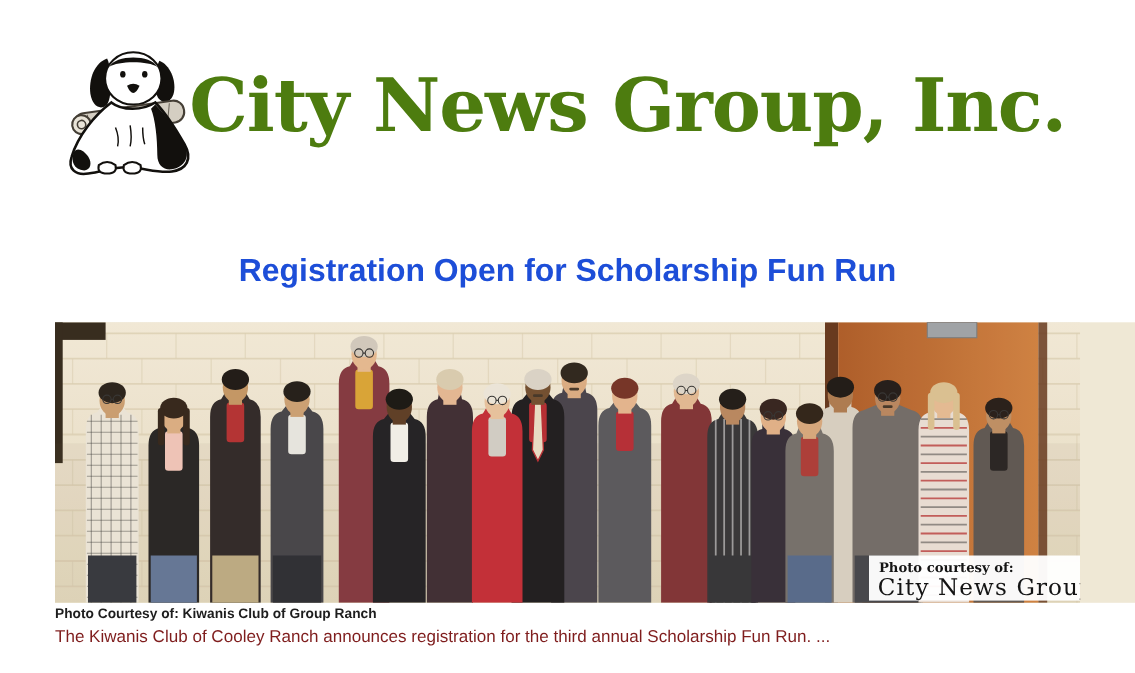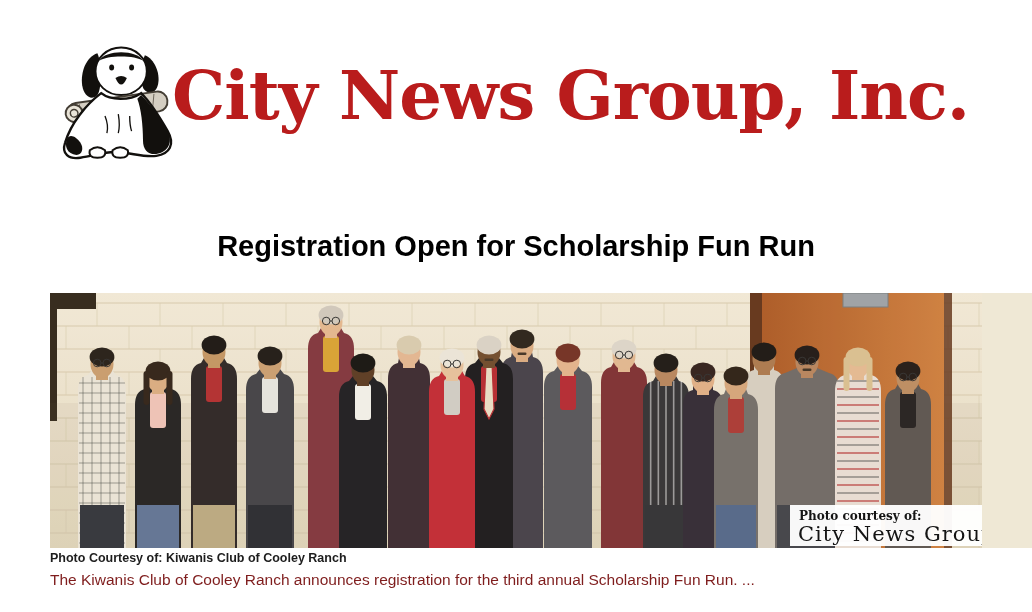--- a/index.html
+++ b/index.html
@@ -23,21 +23,21 @@
     font-size:67px;
     letter-spacing:-1px;
     margin-left:-28px;
     white-space:nowrap;
     line-height:1.1;
   }
   
   .headline{
     position:absolute;top:211px;left:0;width:100%;
     text-align:center;
-    font-size:29px;font-weight:bold;color:#000000;
+    font-size:29px;font-weight:bold;color:#1d4ed8;
     letter-spacing:0px;
   }
   
   .photo-wrap{
     position:absolute;left:50px;top:293px;
     width:1011px;height:255px;
     background:#efe8d5;
   }
   .photo-wrap svg{display:block;width:932px;height:255px;}
   
@@ -83,21 +83,21 @@
       <path d="M56 72 C40 84 24 104 18 124 C14 136 22 142 34 140 C48 138 58 134 70 134 C86 134 100 140 114 138 C128 136 134 126 126 112 C118 98 108 82 98 72 C86 80 66 80 56 72 Z" fill="#ffffff" stroke="#12100d" stroke-width="2.5"></path>
 
       <path d="M98 74 C108 84 120 100 126 112 C132 124 126 134 114 136 C106 137 100 132 100 122 C100 106 98 88 94 78 Z" fill="#12100d"></path>
       <path d="M20 120 C17 128 20 136 30 137 C36 137 38 130 34 124 C30 118 23 114 20 120 Z" fill="#12100d"></path>
 
       <path d="M44 132 q8 -6 16 0 q2 8 -8 8 q-10 0 -8 -8 Z" fill="#ffffff" stroke="#12100d" stroke-width="2"></path>
       <path d="M68 132 q8 -6 16 0 q2 8 -8 8 q-10 0 -8 -8 Z" fill="#ffffff" stroke="#12100d" stroke-width="2"></path>
 
       <path d="M60 96 q4 10 2 18 M74 94 q2 12 0 20 M86 96 q0 10 2 16" fill="none" stroke="#12100d" stroke-width="1.4"></path>
     </svg>
-    <div class="logo-text" style="color: #b91c1c;">City News Group, Inc.</div>
+    <div class="logo-text" style="color: #4d7c0f;">City News Group, Inc.</div>
   </div>
 
   <h1 class="headline">Registration Open for Scholarship Fun Run</h1>
 
   <div class="photo-wrap">
     <svg id="photo-svg" viewBox="0 0 932 255" aria-hidden="true">
         <defs>
           <linearGradient id="wallg" x1="0" y1="0" x2="0" y2="1">
             <stop offset="0" stop-color="#f1ead8"></stop>
             <stop offset="1" stop-color="#e4dabf"></stop>
@@ -501,16 +501,16 @@
         </g>
         <rect x="0" y="0" width="932" height="255" fill="rgba(240,214,180,0.07)"></rect>
         <g>
           <rect x="740" y="212" width="192" height="41" fill="#ffffff" opacity="0.96"></rect>
           <text x="749" y="227" font-family="DejaVu Serif, Liberation Serif, serif" font-size="12" font-weight="bold" fill="#141414">Photo courtesy of:</text>
           <text x="748" y="248" font-family="DejaVu Serif, Liberation Serif, serif" font-size="21" fill="#141414" letter-spacing="1">City News Group</text>
         </g>
       </svg>
   </div>
 
-  <div class="photo-caption">Photo Courtesy of: Kiwanis Club of Cooley Ranch</div>
+  <div class="photo-caption">Photo Courtesy of: Kiwanis Club of Group Ranch</div>
   <div class="teaser">The Kiwanis Club of Cooley Ranch announces registration for the third annual Scholarship Fun Run. ...</div>
 
 </div>
 
 </body></html>

